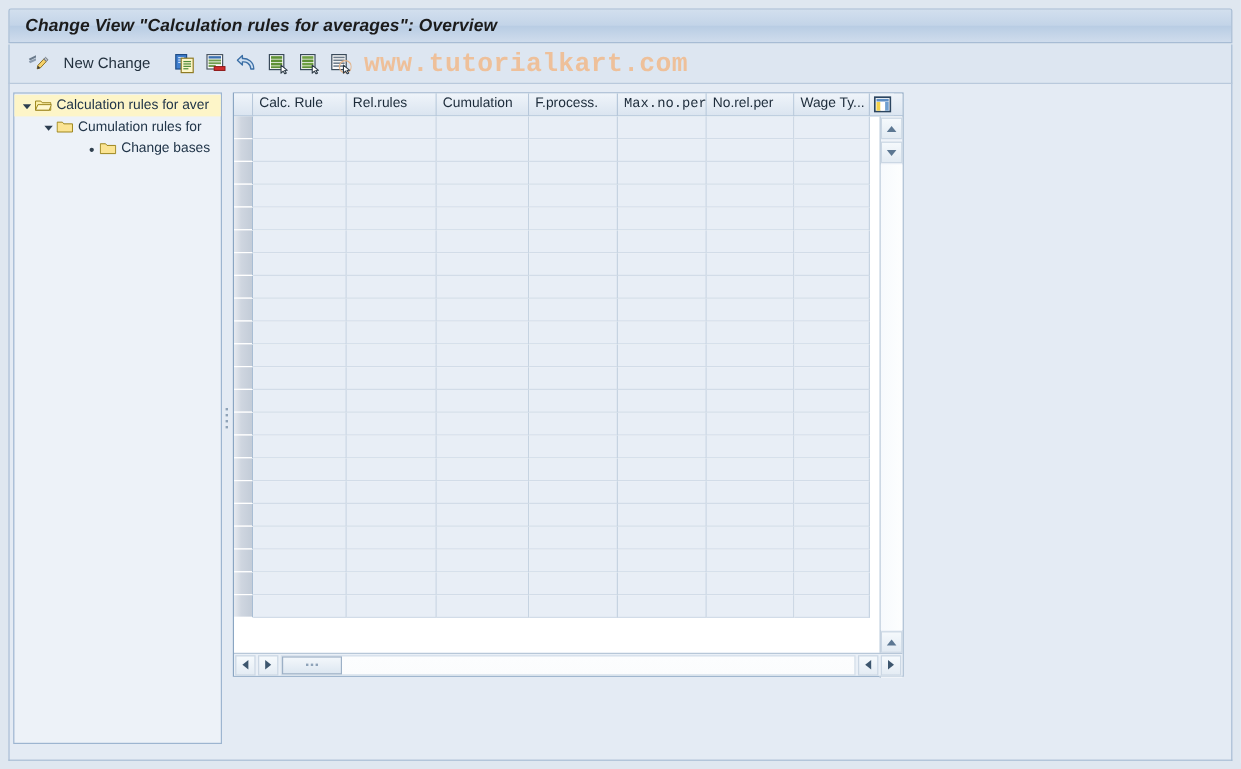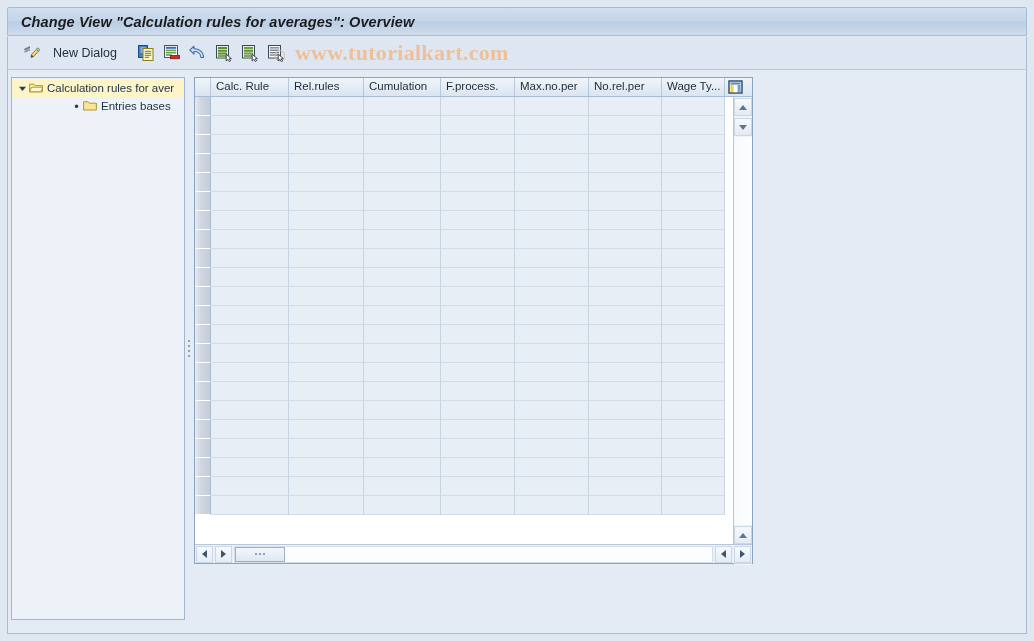--- a/index.html
+++ b/index.html
@@ -55,21 +55,21 @@
     cursor: default;
   }
   .tb-label {
     font-size: 12.5px; color: #23313f;
     padding: 0 7px 0 4px;
     white-space: nowrap;
   }
   .tb-sep { width: 5px; }
   .watermark {
     margin-left: 6px;
-    font-family: Liberation Serif, serif;
+    font-family: Liberation Mono, monospace;
     font-size: 22px;
     font-weight: bold;
     color: #eec09a;
     white-space: nowrap;
     letter-spacing: .3px;
   }
 
   
   .content {
     position: absolute; left: 7px; top: 70px;
@@ -238,21 +238,21 @@
       <svg class="ico" width="20" height="20" viewBox="0 0 20 20">
         <path d="M3 6 L9 3 L9 5 L4 7.5 Z" fill="#6b7b8c"></path>
         <path d="M3 8 L9 5.5 L9 7.5 L4 9.8 Z" fill="#8d9cad"></path>
         <path d="M10.5 11.5 L15.5 6.2 L17.6 8.2 L12.6 13.6 L10 14.4 Z" fill="#f6d26a" stroke="#8a6d20" stroke-width=".8"></path>
         <path d="M15.5 6.2 L17.0 4.8 L19.0 6.8 L17.6 8.2 Z" fill="#b9bec4" stroke="#6f7780" stroke-width=".8"></path>
         <path d="M10 14.4 L12.6 13.6 L10.6 11.8 Z" fill="#3b3b3b"></path>
       </svg>
     </div>
 
     <div class="tb-btn">
-      <span class="tb-label">New Dialog</span>
+      <span class="tb-label">New Change</span>
     </div>
 
     <div class="tb-sep"></div>
 
     <div class="tb-btn">
       <svg class="ico" width="18" height="18" viewBox="0 0 18 18">
         <rect x="1.5" y="1.5" width="9" height="12" fill="#3f7fd0" stroke="#1f4c85" stroke-width="1"></rect>
         <rect x="3.5" y="3.5" width="5" height="1" fill="#cfe3fa"></rect>
         <rect x="3.5" y="5.5" width="5" height="1" fill="#cfe3fa"></rect>
         <rect x="3.5" y="7.5" width="5" height="1" fill="#cfe3fa"></rect>
@@ -329,49 +329,62 @@
               </svg>
             </span>
             <span class="folder">
               <svg width="14" height="12" viewBox="0 0 14 12">
                 <path d="M0.6 2.2 L5 2.2 L6.2 3.6 L13.4 3.6 L13.4 9.8 L0.6 9.8 Z" fill="#fdf0a8" stroke="#9a8318" stroke-width=".8"></path>
                 <path d="M0.6 9.8 L2.6 5.2 L13.9 5.2 L12.0 9.8 Z" fill="#fff8cf" stroke="#9a8318" stroke-width=".8"></path>
               </svg>
             </span>
             <span class="tree-label">Calculation rules for aver</span>
           </div>
+          <div class="tree-row" style="padding-left: 22px;">
+            <span class="tw">
+              <svg width="9" height="9" viewBox="0 0 9 9">
+                <path d="M1 2.8 L8 2.8 L4.5 7 Z" fill="#2c3e50"></path>
+              </svg>
+            </span>
+            <span class="folder">
+              <svg width="14" height="12" viewBox="0 0 14 12">
+                <path d="M0.6 1.8 L5 1.8 L6.2 3.2 L13.4 3.2 L13.4 10 L0.6 10 Z" fill="#fbe493" stroke="#9a8318" stroke-width=".8"></path>
+              </svg>
+            </span>
+            <span class="tree-label">Cumulation rules for</span>
+          </div>
           <div class="tree-row" style="padding-left: 58px;">
             <span class="tw">
               <span class="dot">•</span>
             </span>
             <span class="folder">
               <svg width="14" height="12" viewBox="0 0 14 12">
                 <path d="M0.6 1.8 L5 1.8 L6.2 3.2 L13.4 3.2 L13.4 10 L0.6 10 Z" fill="#fbe493" stroke="#9a8318" stroke-width=".8"></path>
               </svg>
             </span>
-            <span class="tree-label">Entries bases</span>
+            <span class="tree-label">Change bases</span>
           </div>
         </div>
     </div>
 
     <div class="sb-handle">
       <i></i>
         <i></i>
         <i></i>
         <i></i>
     </div>
 
     <div class="table-wrap">
       <div class="grid-head" id="grid-head">
           <div class="hcell rowsel"></div>
           <div class="hcell" style="width: 78px;"><span>Calc. Rule</span></div>
           <div class="hcell" style="width: 75px;"><span>Rel.rules</span></div>
           <div class="hcell" style="width: 77px;"><span>Cumulation</span></div>
           <div class="hcell" style="width: 74px;"><span>F.process.</span></div>
-          <div class="hcell" style="width: 74px;"><span>Max.no.per</span></div>
+          <div class="hcell" style="width: 74px; font-family: Liberation Mono, monospace;"><span>Max.no.per</span></div>
           <div class="hcell" style="width: 73px;"><span>No.rel.per</span></div>
           <div class="hcell" style="width: 63px;"><span>Wage Ty...</span></div>
           <div class="hcell settings">
             <svg width="15" height="14" viewBox="0 0 15 14">
               <rect x="1" y="1" width="13" height="12" fill="#ffffff" stroke="#2b4560" stroke-width="1.4"></rect>
               <rect x="2.4" y="2.4" width="10.2" height="2.2" fill="#5f8fc4"></rect>
               <rect x="2.4" y="5" width="3.2" height="7.2" fill="#f3d24a"></rect>
               <rect x="6" y="5" width="3.2" height="7.2" fill="#ffffff"></rect>
               <rect x="9.6" y="5" width="3" height="7.2" fill="#6f9fd0"></rect>
             </svg>

